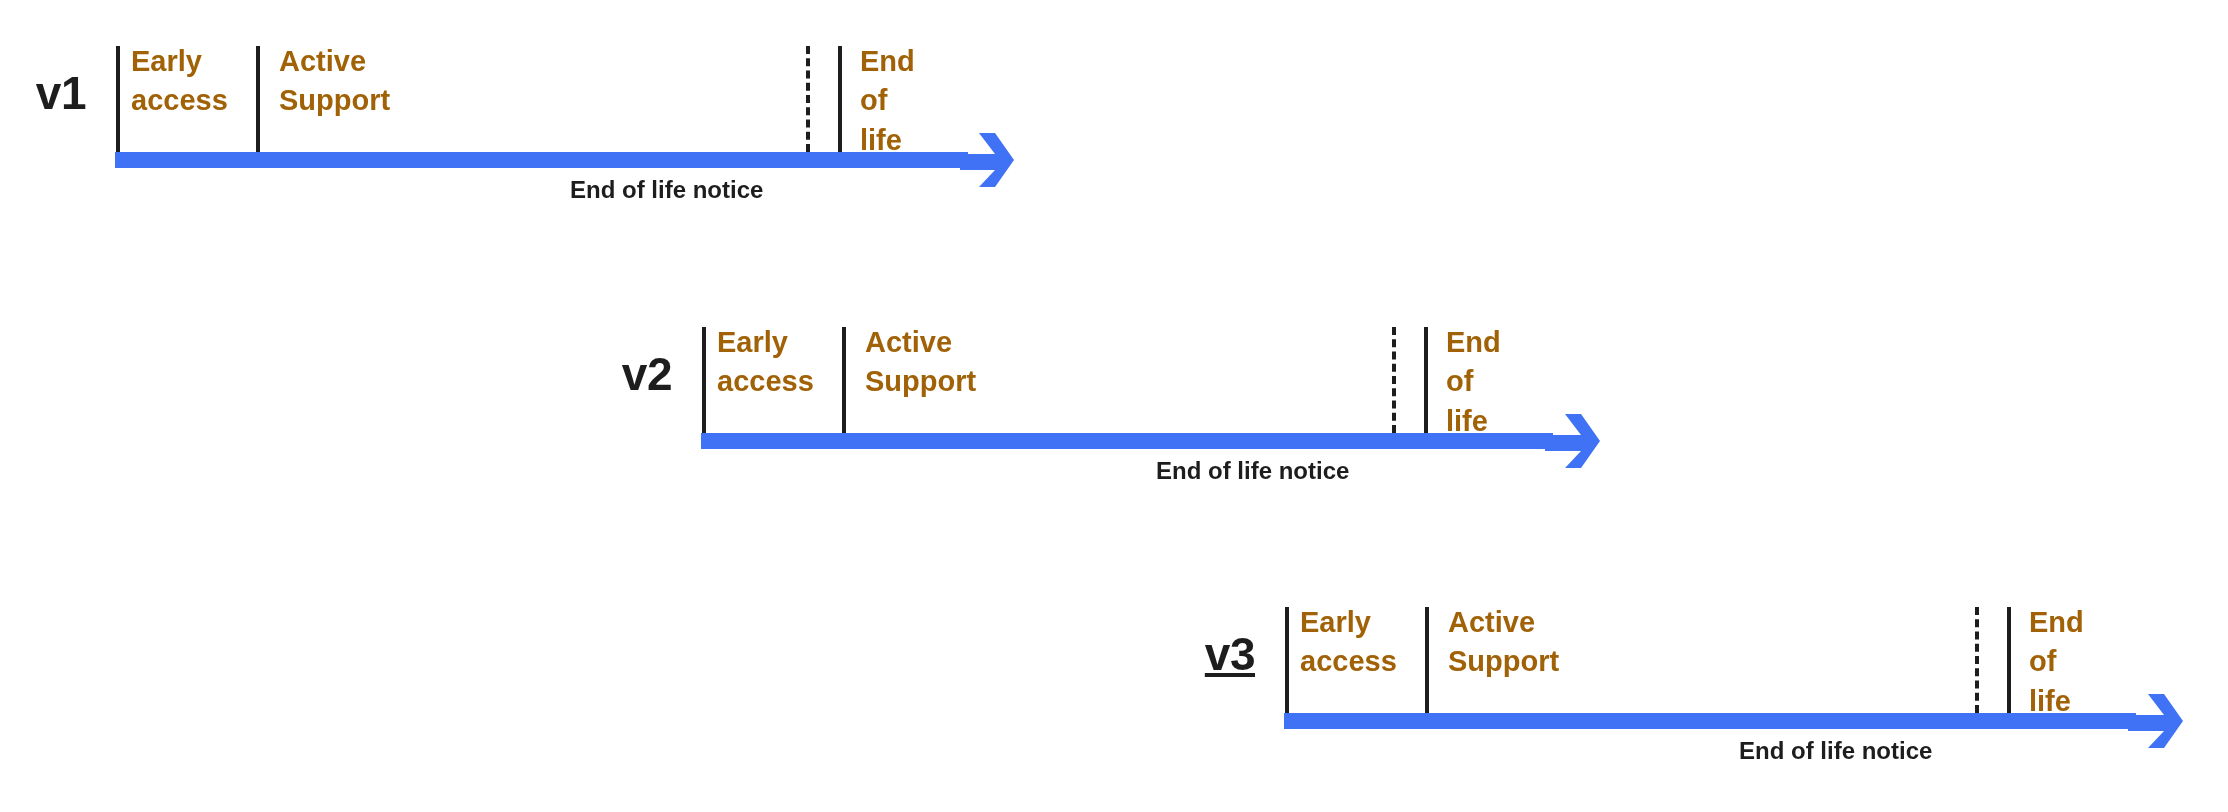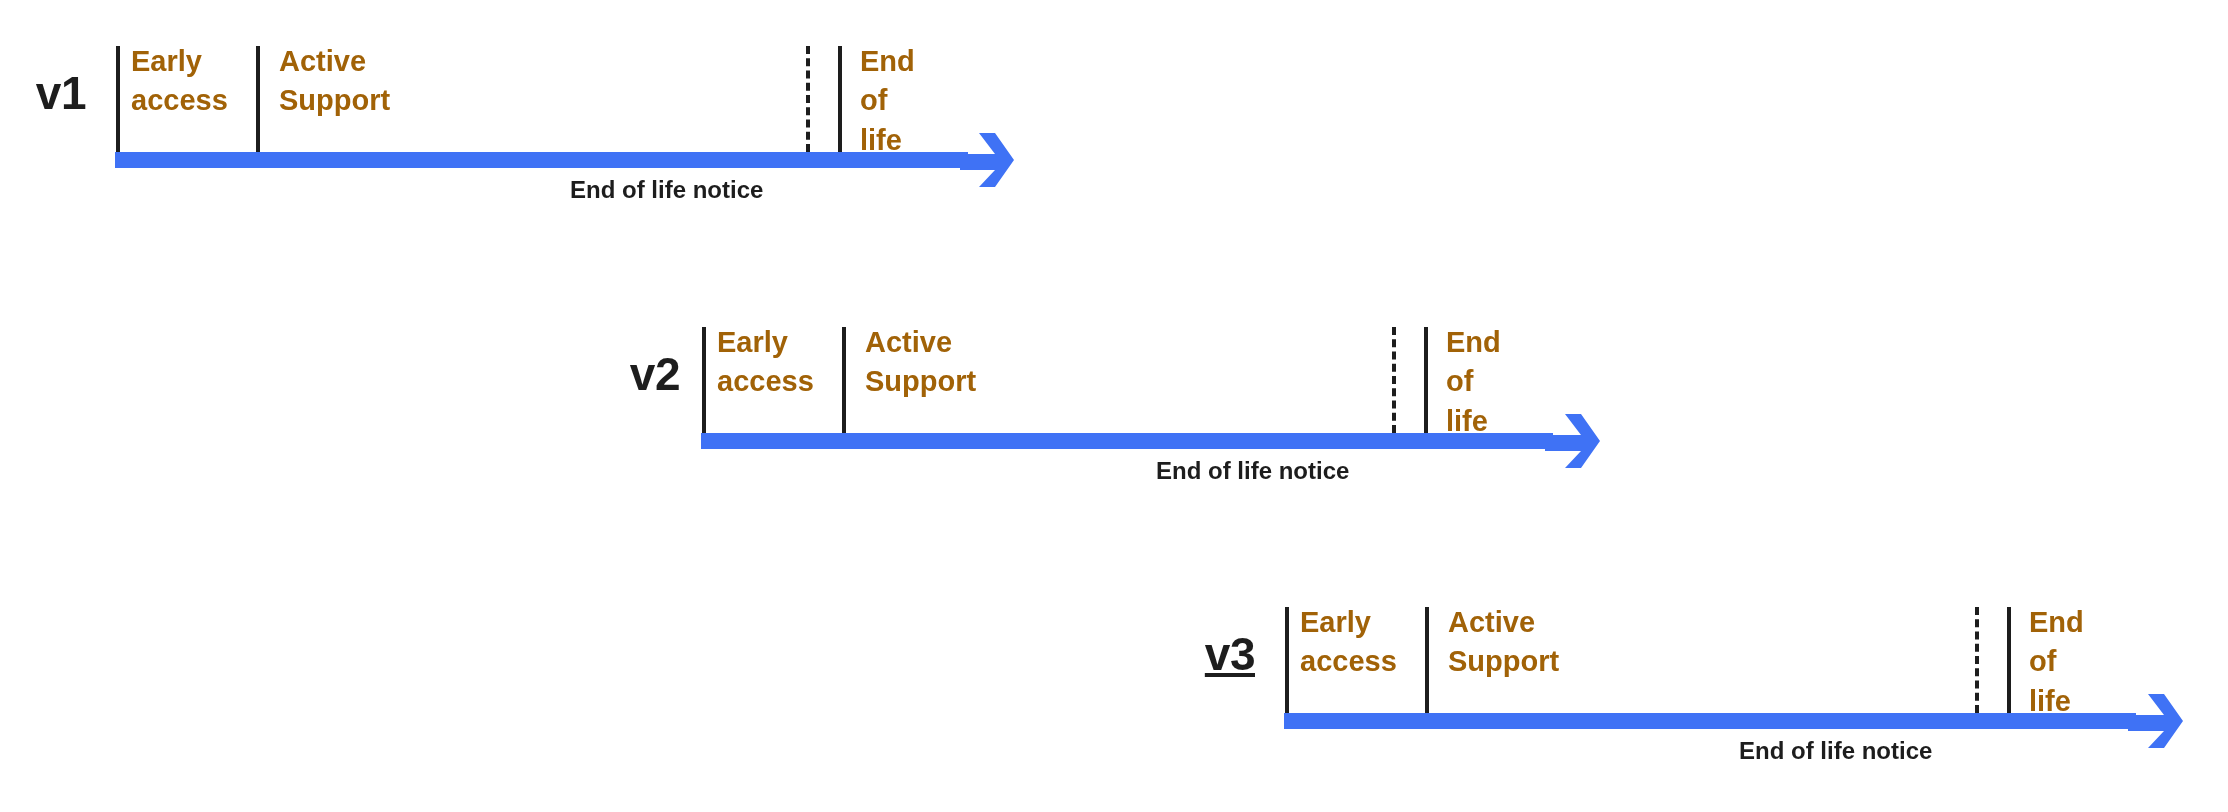--- a/index.html
+++ b/index.html
@@ -97,21 +97,21 @@
 access</div>
       <div class="phase-label" style="left: 279px; top: 42px;">Active Support</div>
       <div class="phase-label" style="left: 860px; top: 42px;">End of life</div>
       <div class="bar" style="left: 115px; top: 152px; width: 853px; background: rgb(63, 114, 245);"></div>
       <svg class="arrowhead" width="55" height="58" viewBox="0 0 55 58" style="left: 960px; top: 131px;">
         <polygon points="0,23 35,23 19,2 35,2 54,29 35,56 19,56 35,39 0,39" fill="#3f72f5"></polygon>
       </svg>
       <div class="notice-label" style="left: 570px; top: 178px;">End of life notice</div>
     </div>
     <div class="timeline">
-      <div class="version-label" style="left: 672px; top: 351px; margin-left: 8px;">v2</div>
+      <div class="version-label" style="left: 672px; top: 351px;">v2</div>
       <div class="divider" style="left: 702px; top: 327px; height: 106px;"></div>
       <div class="divider" style="left: 842px; top: 327px; height: 106px;"></div>
       <div class="divider dashed" style="left: 1392px; top: 327px; height: 106px;"></div>
       <div class="divider" style="left: 1424px; top: 327px; height: 106px;"></div>
       <div class="phase-label" style="left: 717px; top: 323px;">Early
 access</div>
       <div class="phase-label" style="left: 865px; top: 323px;">Active Support</div>
       <div class="phase-label" style="left: 1446px; top: 323px;">End of life</div>
       <div class="bar" style="left: 701px; top: 433px; width: 852px; background: rgb(63, 114, 245);"></div>
       <svg class="arrowhead" width="56" height="58" viewBox="0 0 56 58" style="left: 1545px; top: 412px;">

